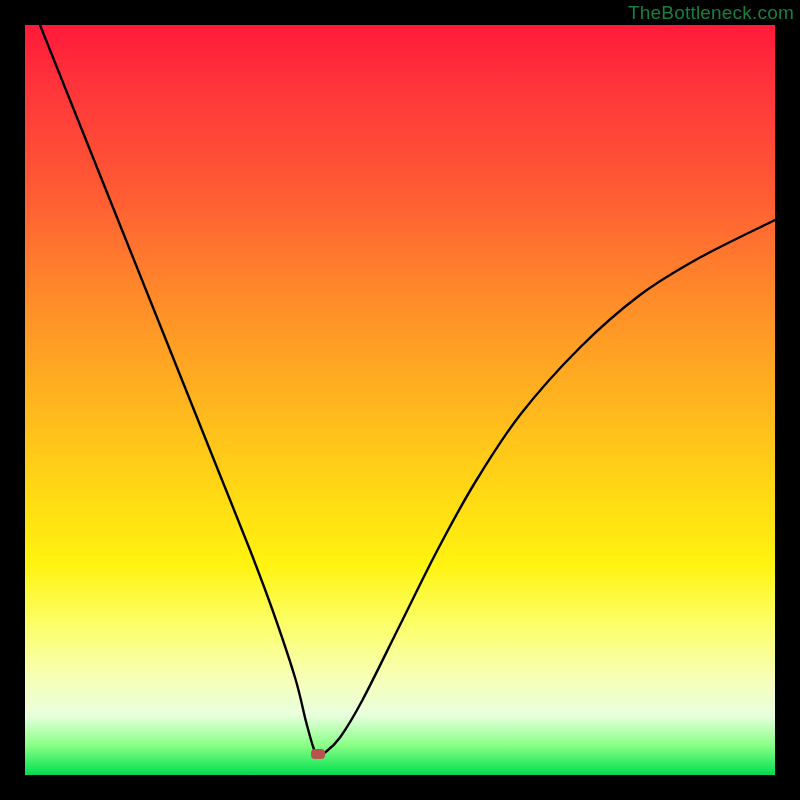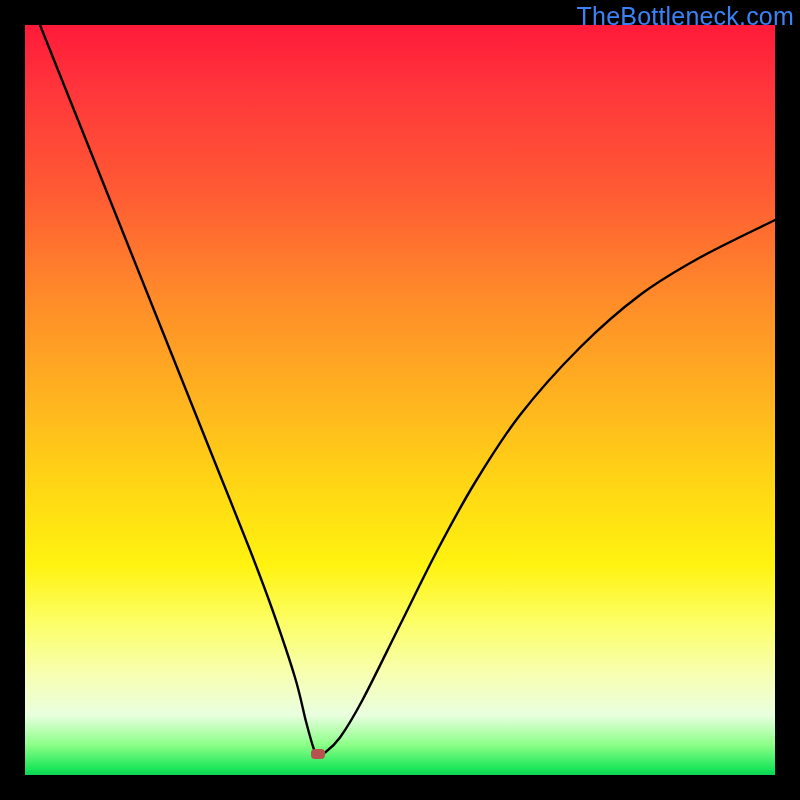--- a/index.html
+++ b/index.html
@@ -39,22 +39,22 @@
       #e9ffdf 92%,
       #8bff87 96%,
       #17e558 99.3%,
       #0fd153 100%
     );
   }
   .watermark {
     position: absolute;
     top: 2px;
     right: 6px;
-    color: #3b82f6;
-    font-size: 25px;
+    color: #15803d;
+    font-size: 19px;
     font-weight: 500;
     letter-spacing: 0.2px;
     user-select: none;
   }
   svg.curve {
     position: absolute;
     left: 0;
     top: 0;
     width: 750px;
     height: 750px;

